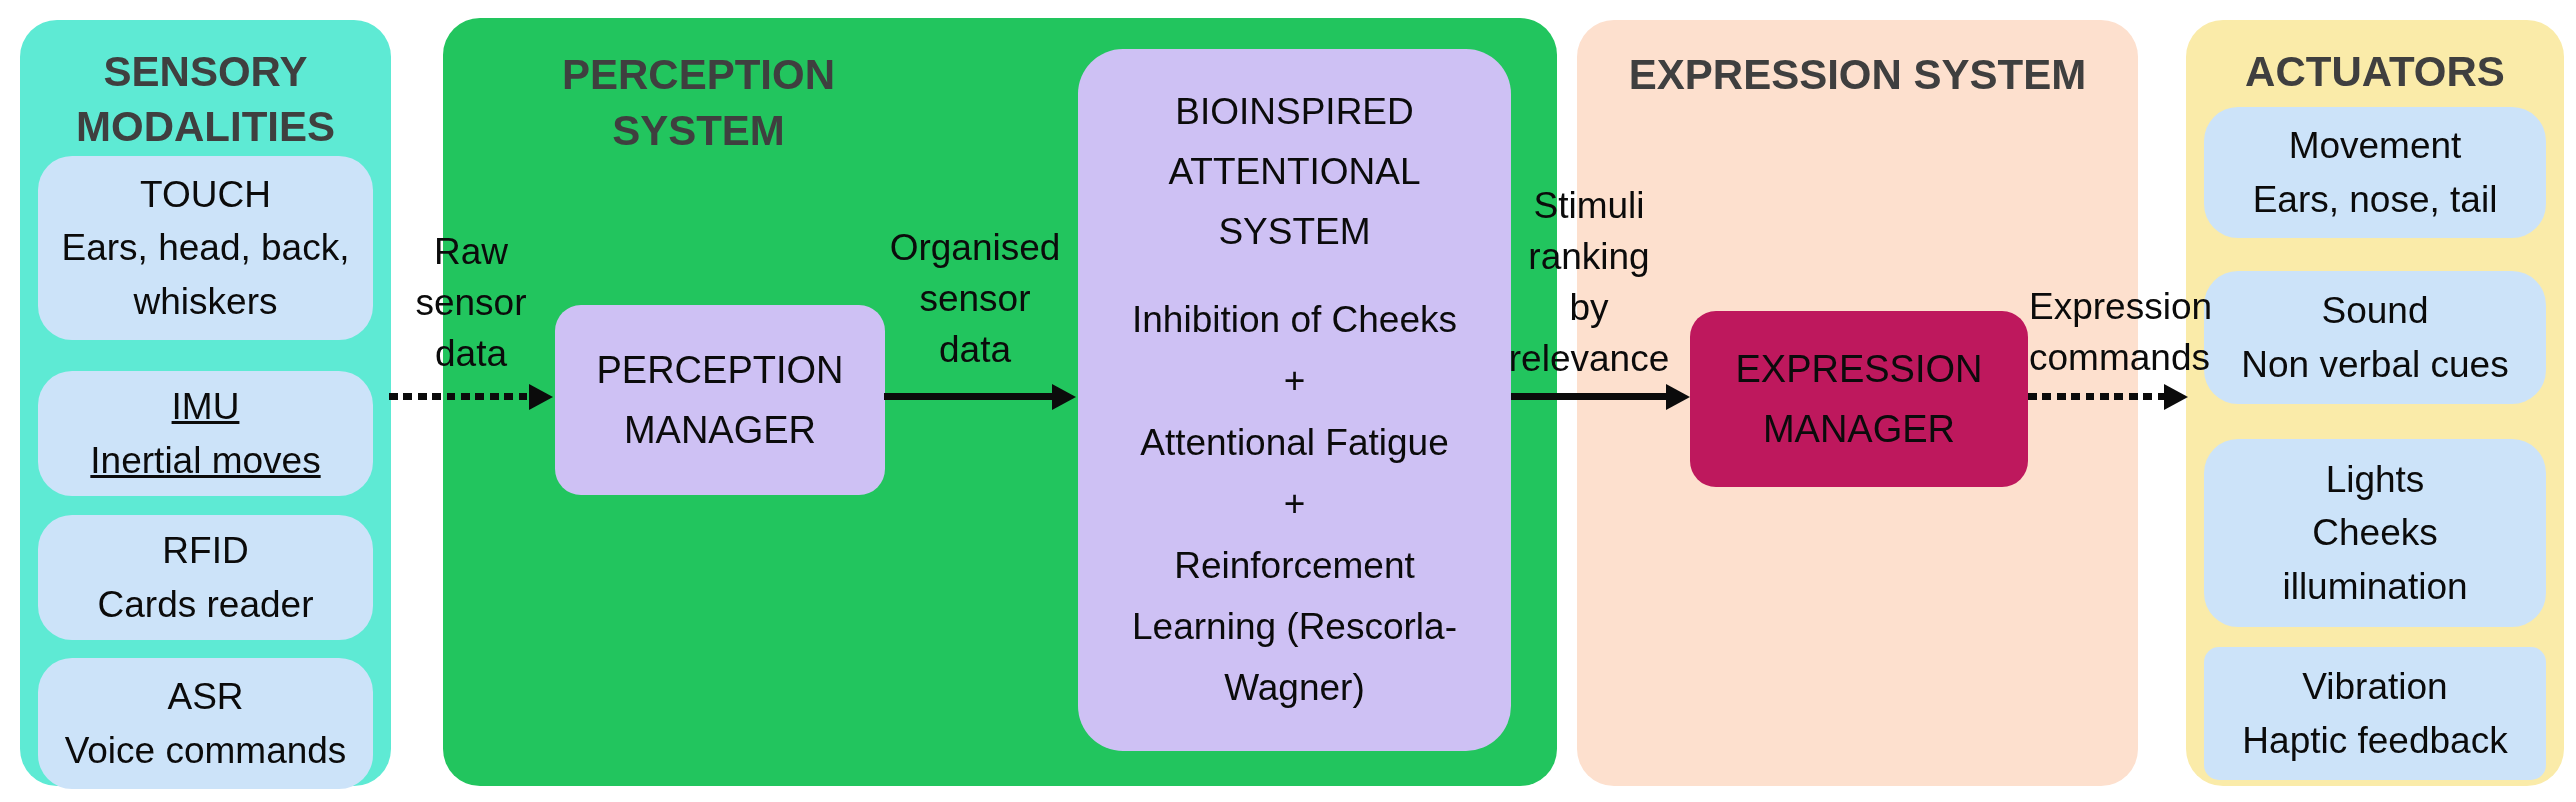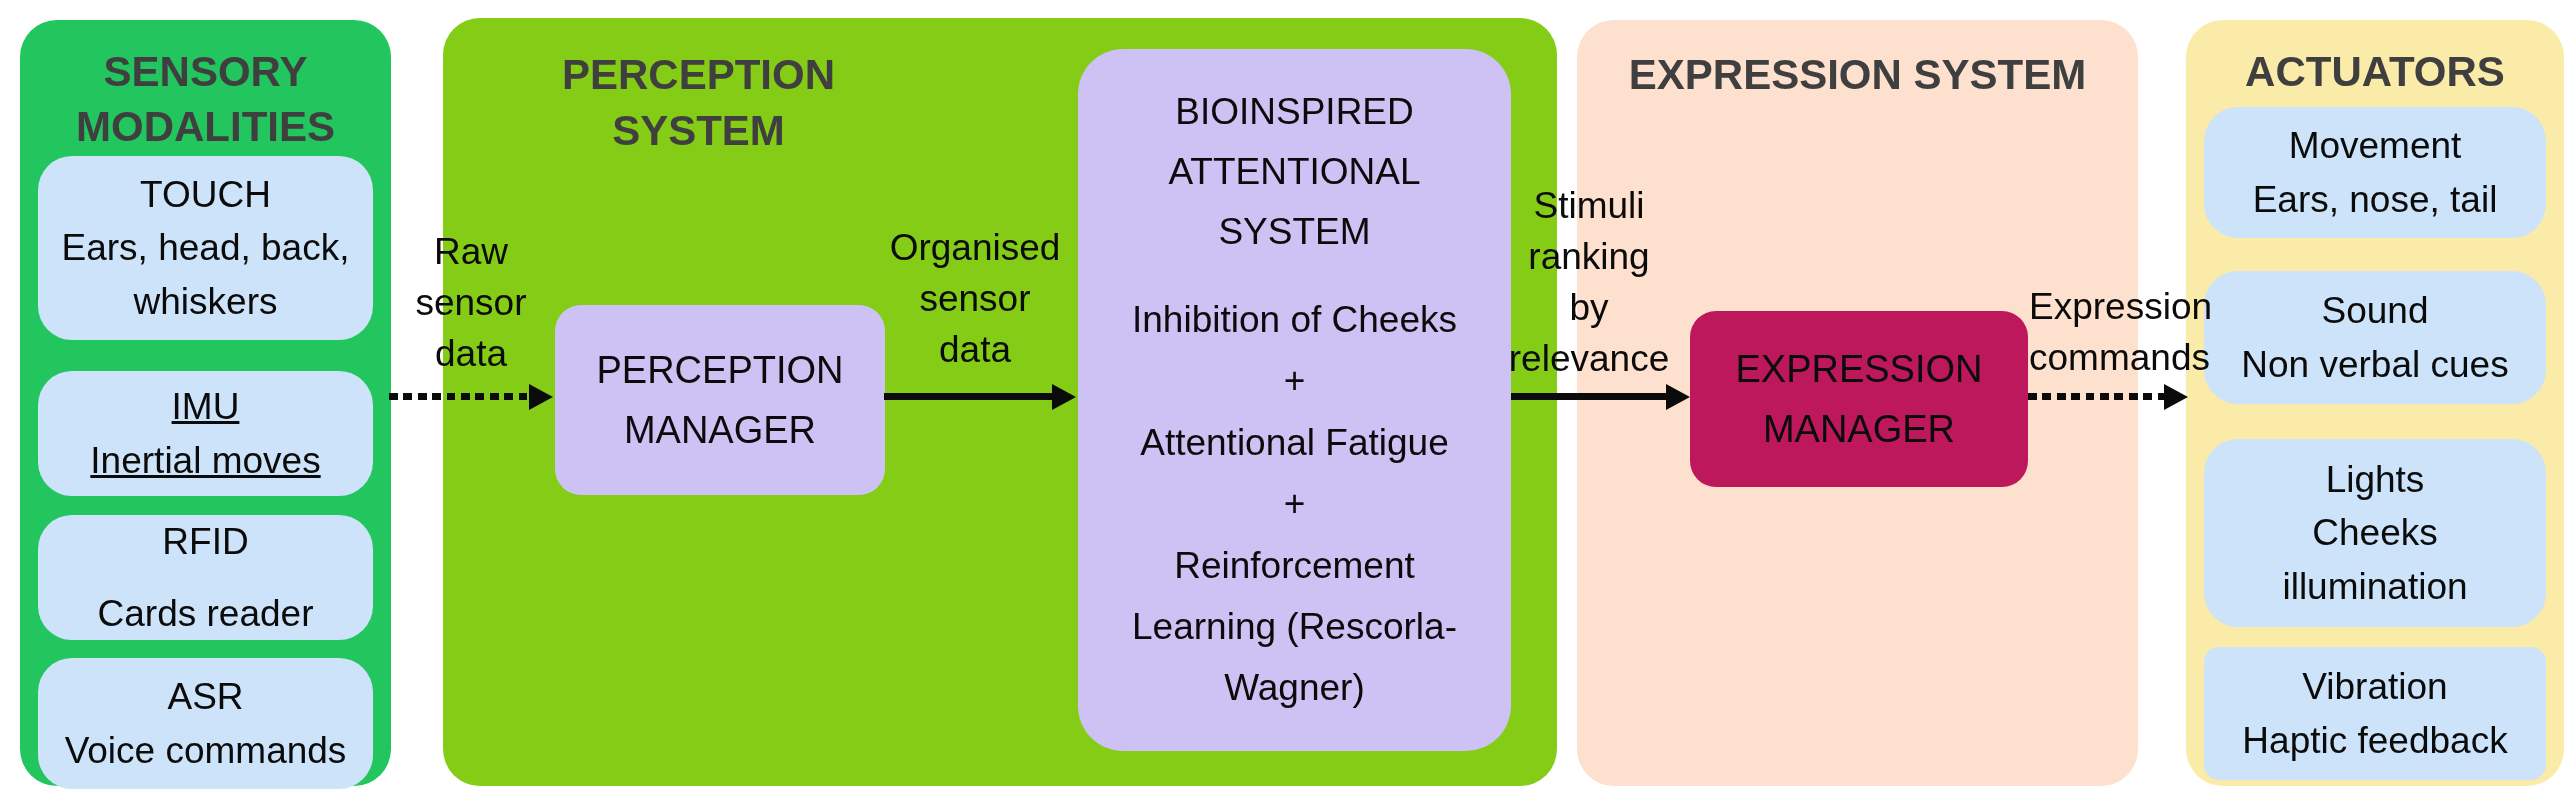--- a/index.html
+++ b/index.html
@@ -1,43 +1,43 @@
 <!DOCTYPE html>
 <html style="font-size:12.8px"><head>
 <meta charset="utf-8">
 <style>
   html,body{margin:0;padding:0;background:#ffffff;}
   .canvas{
     position:relative;width:2576px;height:802px;background:#ffffff;
     font-family:"Liberation Sans",sans-serif;color:#0b0b0b;overflow:hidden;
   }
   .panel{position:absolute;border-radius:37px;}
-  .panel-sensory{left:20px;top:20px;width:371px;height:766px;background:#22c55e;}
-  .panel-perception{left:443px;top:18.4px;width:1114px;height:768px;background:#84cc16;}
+  .panel-sensory{left:20px;top:20px;width:371px;height:766px;background:#5eead4;}
+  .panel-perception{left:443px;top:18.4px;width:1114px;height:768px;background:#22c55e;}
   .panel-expression{left:1577px;top:20px;width:561px;height:766px;background:#FDE0CE;}
   .panel-actuators{left:2186px;top:20px;width:378px;height:766px;background:#FAEBA9;}
 
   .panel-title{
     position:absolute;margin:0;left:0;right:0;text-align:center;
     font-size:42px;font-weight:bold;color:#3F3F3F;line-height:1.32;
   }
   .panel-sensory .panel-title{top:24px;}
   .panel-perception .panel-title{left:32px;right:auto;width:447px;top:29px;}
   .panel-expression .panel-title{top:27px;}
   .panel-actuators .panel-title{top:24px;}
 
   .bbox{
     position:absolute;left:18.4px;right:18.4px;background:#CCE3F9;border-radius:34px;
     display:flex;flex-direction:column;justify-content:center;align-items:center;
     text-align:center;font-size:37px;line-height:1.44;padding:0 4.8px;box-sizing:border-box;
   }
   .bbox-sub{white-space:pre-line;}
   .box-touch{top:136px;height:184px;}
   .box-imu{top:351px;height:125px;text-decoration:underline;}
-  .box-rfid{top:495px;height:125px;justify-content:space-between;}
+  .box-rfid{top:495px;height:125px;}
   .box-asr{top:638px;height:131px;}
   .box-movement{top:87px;height:131px;}
   .box-sound{top:251px;height:133px;}
   .box-lights{top:419px;height:188px;}
   .box-vibration{top:627px;height:133px;border-radius:15px;}
 
   .mbox{
     position:absolute;border-radius:26px;display:flex;align-items:center;justify-content:center;
     text-align:center;font-size:38px;line-height:1.58;
   }

